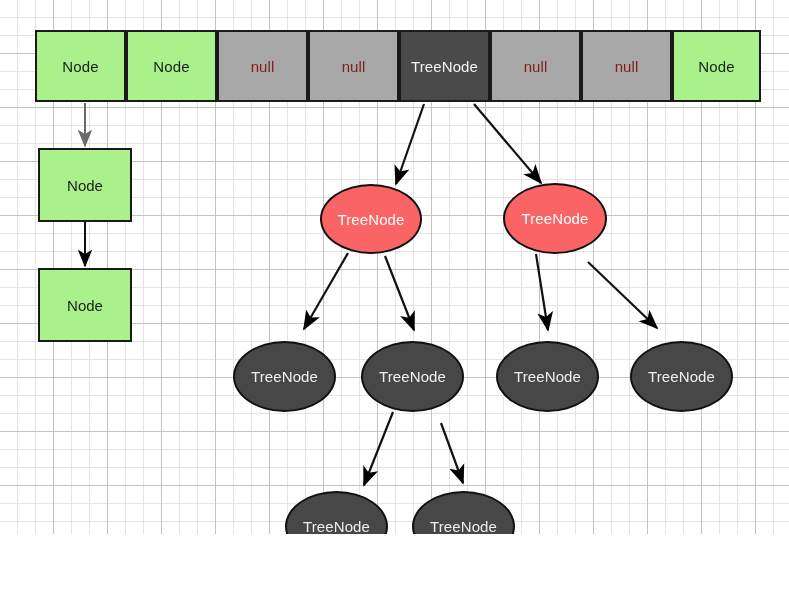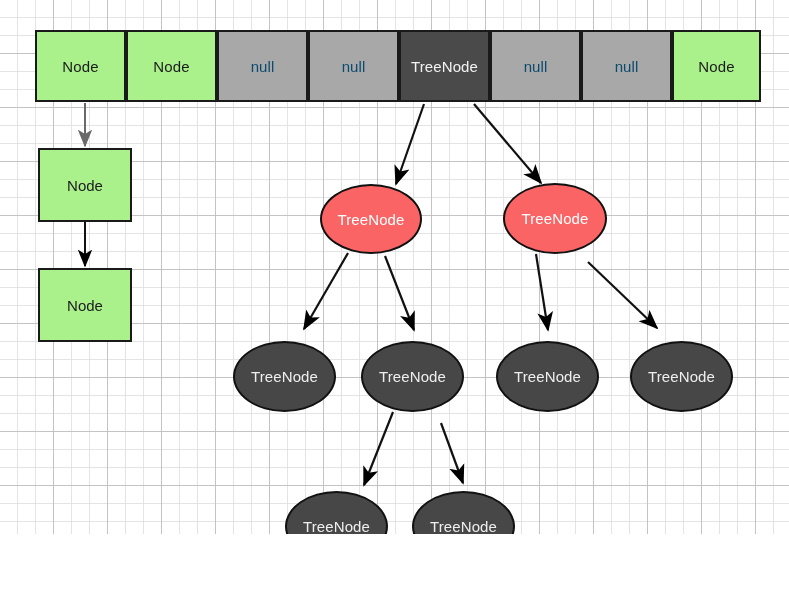--- a/index.html
+++ b/index.html
@@ -45,21 +45,21 @@
     box-sizing: border-box;
     border: 2px solid #1a1a1a;
     display: flex;
     align-items: center;
     justify-content: center;
     font-size: 15px;
     line-height: 1;
     letter-spacing: 0.1px;
   }
   .cell.green { background: #aaf18c; color: #1c1c1c; }
-  .cell.gray  { background: #a8a8a8; color: #0c4a6e; }
+  .cell.gray  { background: #a8a8a8; color: #7f1d1d; }
   .cell.dark  { background: #4a4a4a; color: #f2f2f2; }
 
   .nodebox {
     position: absolute;
     box-sizing: border-box;
     border: 2px solid #1a1a1a;
     background: #aaf18c;
     color: #1c1c1c;
     display: flex;
     align-items: center;

